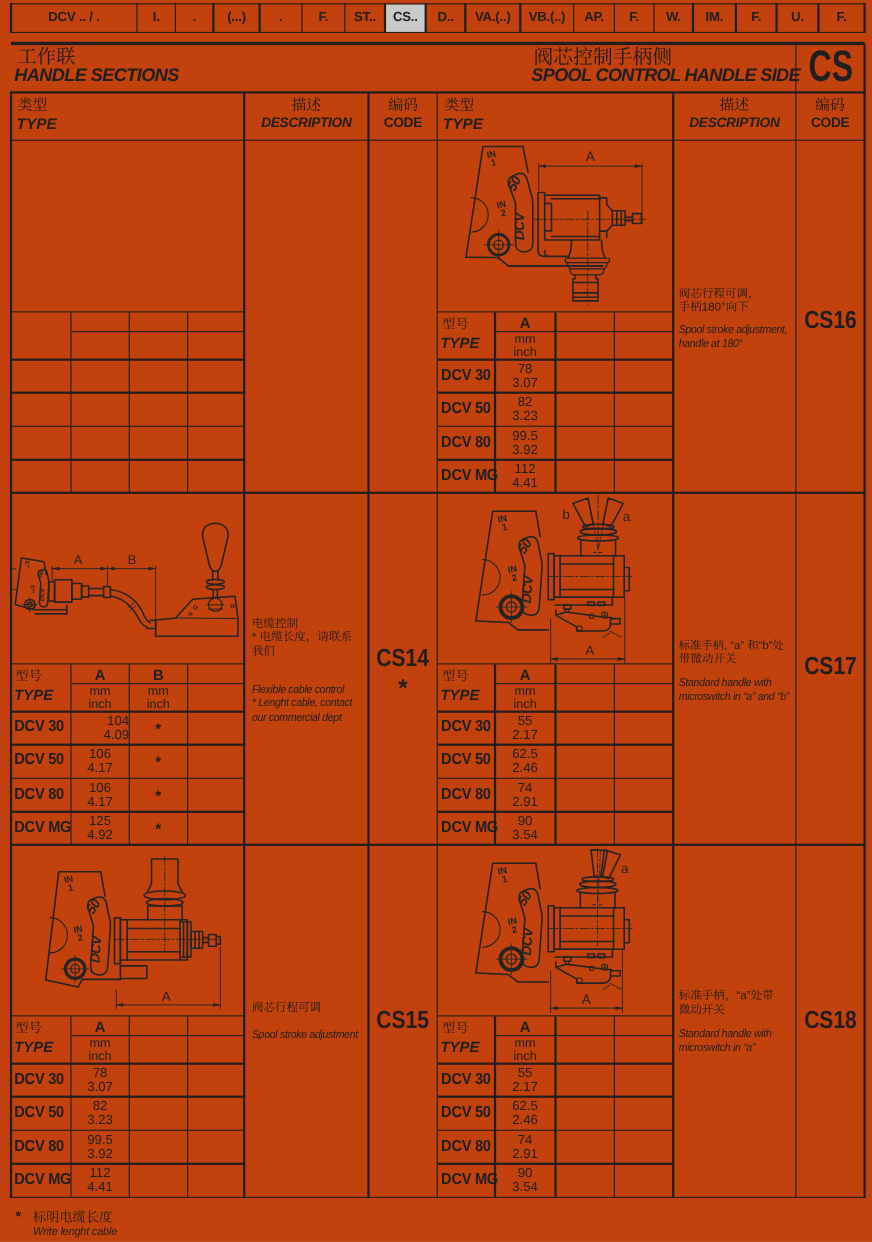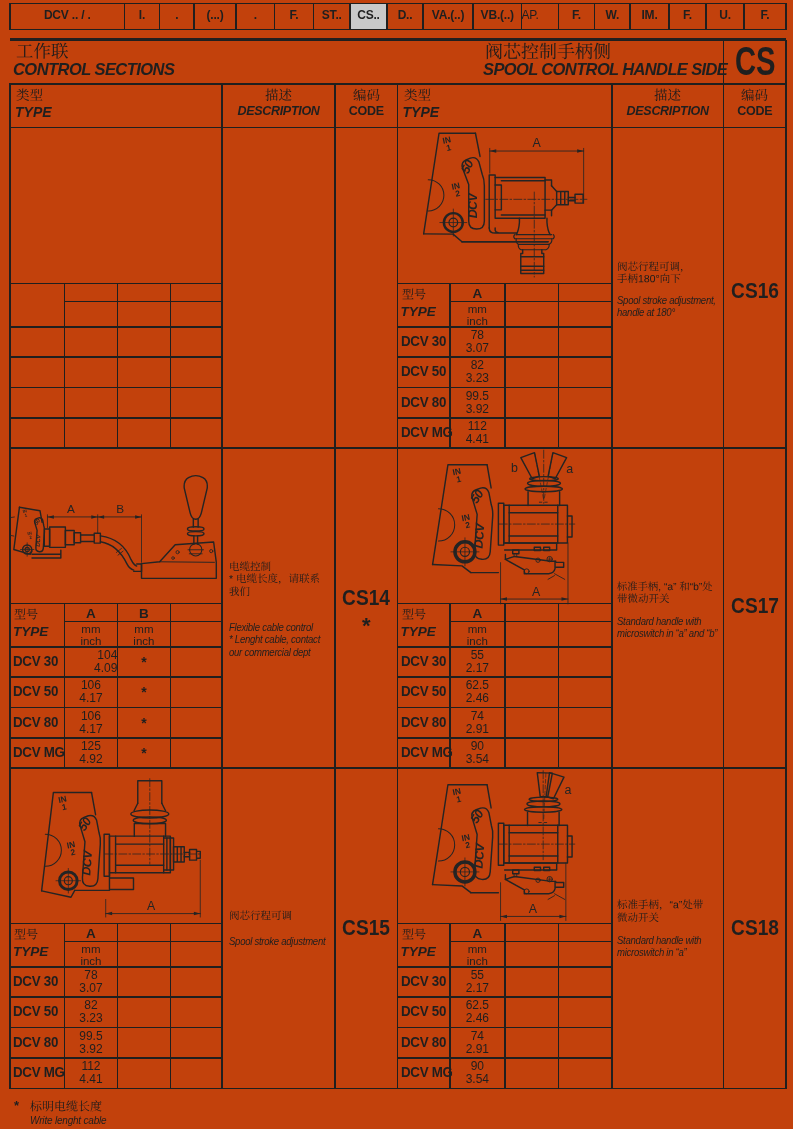--- a/index.html
+++ b/index.html
@@ -33,36 +33,36 @@
 <div style="position:absolute;left:124.5px;top:8.0px;font-size:12.0px;font-weight:bold;font-style:normal;color:#1f1f1f;white-space:nowrap;width:35.0px;text-align:center;letter-spacing:-0.20px">I.</div>
 <div style="position:absolute;left:159.5px;top:8.0px;font-size:12.0px;font-weight:bold;font-style:normal;color:#1f1f1f;white-space:nowrap;width:34.5px;text-align:center;letter-spacing:-0.20px">.</div>
 <div style="position:absolute;left:194.0px;top:8.0px;font-size:12.0px;font-weight:bold;font-style:normal;color:#1f1f1f;white-space:nowrap;width:42.0px;text-align:center;letter-spacing:-0.20px">(...)</div>
 <div style="position:absolute;left:236.0px;top:8.0px;font-size:12.0px;font-weight:bold;font-style:normal;color:#1f1f1f;white-space:nowrap;width:38.5px;text-align:center;letter-spacing:-0.20px">.</div>
 <div style="position:absolute;left:274.5px;top:8.0px;font-size:12.0px;font-weight:bold;font-style:normal;color:#1f1f1f;white-space:nowrap;width:39.0px;text-align:center;letter-spacing:-0.20px">F.</div>
 <div style="position:absolute;left:313.5px;top:8.0px;font-size:12.0px;font-weight:bold;font-style:normal;color:#1f1f1f;white-space:nowrap;width:36.5px;text-align:center;letter-spacing:-0.20px">ST..</div>
 <div style="position:absolute;left:350.0px;top:8.0px;font-size:12.0px;font-weight:bold;font-style:normal;color:#1f1f1f;white-space:nowrap;width:37.0px;text-align:center;letter-spacing:-0.20px">CS..</div>
 <div style="position:absolute;left:387.0px;top:8.0px;font-size:12.0px;font-weight:bold;font-style:normal;color:#1f1f1f;white-space:nowrap;width:36.0px;text-align:center;letter-spacing:-0.20px">D..</div>
 <div style="position:absolute;left:423.0px;top:8.0px;font-size:12.0px;font-weight:bold;font-style:normal;color:#1f1f1f;white-space:nowrap;width:50.0px;text-align:center;letter-spacing:-0.20px">VA.(..)</div>
 <div style="position:absolute;left:473.0px;top:8.0px;font-size:12.0px;font-weight:bold;font-style:normal;color:#1f1f1f;white-space:nowrap;width:48.5px;text-align:center;letter-spacing:-0.20px">VB.(..)</div>
-<div style="position:absolute;left:521.5px;top:8.0px;font-size:12.0px;font-weight:normal;font-style:normal;color:#1f1f1f;white-space:nowrap;width:37.0px;text-align:left;letter-spacing:-0.20px">AP.</div>
+<div style="position:absolute;left:521.5px;top:8.0px;font-size:12.0px;font-weight:bold;font-style:normal;color:#1f1f1f;white-space:nowrap;width:37.0px;text-align:center;letter-spacing:-0.20px">AP.</div>
 <div style="position:absolute;left:558.5px;top:8.0px;font-size:12.0px;font-weight:bold;font-style:normal;color:#1f1f1f;white-space:nowrap;width:36.0px;text-align:center;letter-spacing:-0.20px">F.</div>
 <div style="position:absolute;left:594.5px;top:8.0px;font-size:12.0px;font-weight:bold;font-style:normal;color:#1f1f1f;white-space:nowrap;width:35.5px;text-align:center;letter-spacing:-0.20px">W.</div>
 <div style="position:absolute;left:630.0px;top:8.0px;font-size:12.0px;font-weight:bold;font-style:normal;color:#1f1f1f;white-space:nowrap;width:39.0px;text-align:center;letter-spacing:-0.20px">IM.</div>
 <div style="position:absolute;left:669.0px;top:8.0px;font-size:12.0px;font-weight:bold;font-style:normal;color:#1f1f1f;white-space:nowrap;width:37.0px;text-align:center;letter-spacing:-0.20px">F.</div>
 <div style="position:absolute;left:706.0px;top:8.0px;font-size:12.0px;font-weight:bold;font-style:normal;color:#1f1f1f;white-space:nowrap;width:38.0px;text-align:center;letter-spacing:-0.20px">U.</div>
 <div style="position:absolute;left:744.0px;top:8.0px;font-size:12.0px;font-weight:bold;font-style:normal;color:#1f1f1f;white-space:nowrap;width:42.0px;text-align:center;letter-spacing:-0.20px">F.</div>
 <div style="position:absolute;left:10.0px;top:38.0px;width:776.0px;height:3.0px;background:#1f1f1f"></div>
 <svg style="position:absolute;left:15.5px;top:42.0px;overflow:visible" width="52.5" height="21.9">
       <g transform="translate(0,15.40) scale(0.01750,-0.01750)" fill="#1c1c1c">
         <use href="#g0" x="0"></use>
         <use href="#g1" x="1000"></use>
         <use href="#g2" x="2000"></use>
       </g>
     </svg>
-<div style="position:absolute;left:13.0px;top:60.0px;font-size:16.5px;font-weight:bold;font-style:italic;color:#1f1f1f;white-space:nowrap;letter-spacing:-0.55px">CONTROL SECTIONS</div>
+<div style="position:absolute;left:13.0px;top:60.0px;font-size:16.5px;font-weight:bold;font-style:italic;color:#1f1f1f;white-space:nowrap;letter-spacing:-0.55px">HANDLE SECTIONS</div>
 <svg style="position:absolute;left:485.0px;top:41.5px;overflow:visible" width="126.0" height="22.5">
       <g transform="translate(0,15.84) scale(0.01800,-0.01800)" fill="#1c1c1c">
         <use href="#g3" x="0"></use>
         <use href="#g4" x="1000"></use>
         <use href="#g5" x="2000"></use>
         <use href="#g6" x="3000"></use>
         <use href="#g7" x="4000"></use>
         <use href="#g8" x="5000"></use>
         <use href="#g9" x="6000"></use>
       </g>

